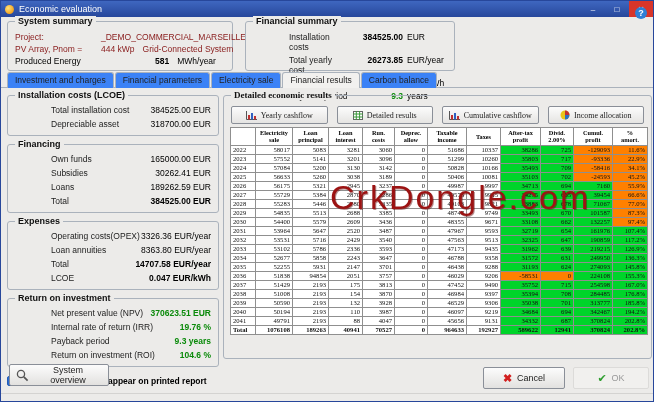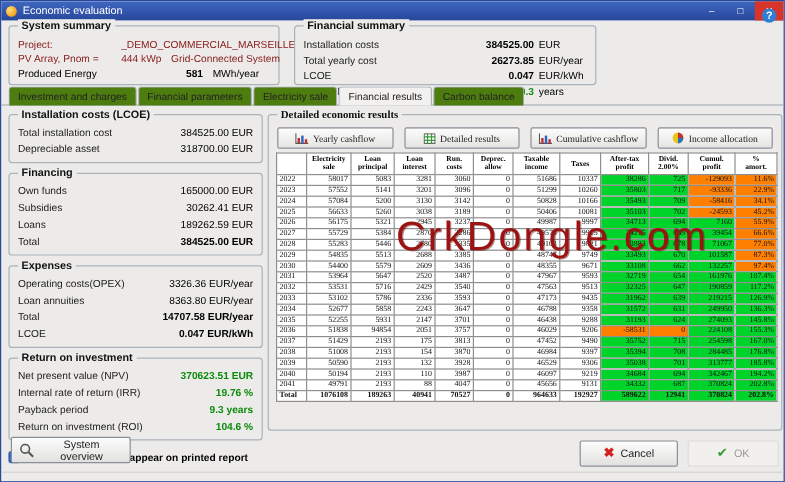--- a/index.html
+++ b/index.html
@@ -11,35 +11,35 @@
   .title-icon{width:9px;height:9px;border-radius:50%;background:radial-gradient(circle at 35% 35%,#ffe27a,#f5a623 65%,#c87b10);margin-right:5px;flex:0 0 auto;}
   .win-controls{margin-left:auto;display:flex;height:16px;}
   .win-btn{width:24px;height:16px;display:flex;align-items:center;justify-content:center;font-size:8px;color:#fff;cursor:default;}
   .win-btn.close{background:#d8352a;}
   
   .groupbox{border:1px solid #aab2bc;border-radius:3px;position:relative;padding:10px 7px 4px;}
   .gb-title{position:absolute;top:-6px;left:7px;background:#ecebe9;padding:0 3px;font-size:9px;font-weight:bold;color:#101010;white-space:nowrap;}
   
   .top-row{position:absolute;top:20px;left:6px;display:flex;gap:12px;}
   .sys-box{width:226px;height:50px;font-size:8.5px;}
-  .fin-box{width:252px;height:50px;font-size:8.5px;}
+  .fin-box{width:210px;height:50px;font-size:8.5px;}
   .maroon{color:#8b2020;}
   .sys-line{display:flex;gap:8px;margin-bottom:2px;white-space:nowrap;}
   .sys-line .lbl{width:78px;flex:0 0 auto;}
   .bold{font-weight:bold;}
-  .kv{display:flex;margin-bottom:3px;align-items:baseline;}
+  .kv{display:flex;margin-bottom:3px;align-items:baseline;margin-left:36px;}
   .kv .k{flex:1;color:#1c1c1c;}
   .kv .v{text-align:right;white-space:nowrap;}
   .kv .v.b{font-weight:bold;}
   .kv .v.gr{color:#0a8a0a;font-weight:bold;}
   .with-units .kv .v{font-weight:bold;min-width:54px;}
   .with-units .kv .u{width:44px;padding-left:4px;white-space:nowrap;}
   
   .tabs{position:absolute;top:71px;left:6px;display:flex;font-size:8.5px;z-index:3;}
-  .tab{padding:2px 7px 3px;background:#4d7c0f;border:1px solid #aab2bc;border-bottom:none;border-radius:3px 3px 0 0;margin-right:1px;color:#222;cursor:default;}
+  .tab{padding:2px 7px 3px;background:#3b82f6;border:1px solid #aab2bc;border-bottom:none;border-radius:3px 3px 0 0;margin-right:1px;color:#222;cursor:default;}
   .tab.active{background:#f2f1ef;font-weight:normal;}
   .tab-base{position:absolute;top:86px;left:0;right:0;border-top:1px solid #aab2bc;}
   
   .left-col{position:absolute;top:94px;left:6px;width:212px;display:flex;flex-direction:column;gap:8px;font-size:8.5px;}
   .left-col .groupbox{padding:9px 7px 2px;}
   .left-col .kv{margin-bottom:4px;}
   .checkrow{display:flex;align-items:center;gap:5px;font-weight:bold;font-size:8.5px;margin-top:1px;}
   .checkbox{width:10px;height:10px;background:#2b6cd4;border:1px solid #245cb4;border-radius:2px;color:#fff;font-size:8px;display:flex;align-items:center;justify-content:center;line-height:1;flex:0 0 auto;}
   
   .right-group{position:absolute;top:94px;left:222px;width:429px;height:264px;padding:9px 5px 3px;font-family:Liberation Serif, serif;}

